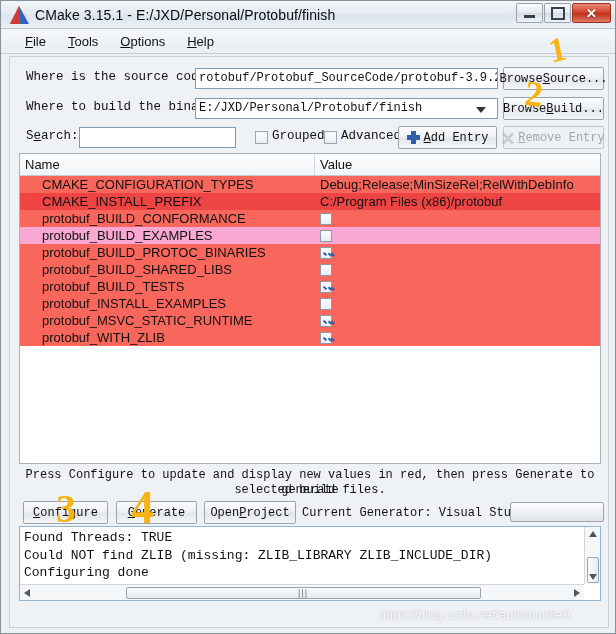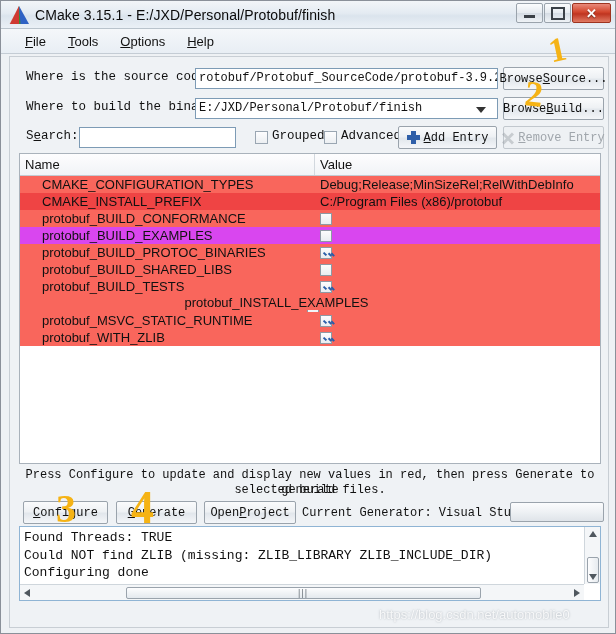--- a/index.html
+++ b/index.html
@@ -302,21 +302,21 @@
             <div class="trow" style="background: #ef4444;">
               <div class="td-name">CMAKE_INSTALL_PREFIX</div>
               <div class="td-value">C:/Program Files (x86)/protobuf</div>
             </div>
             <div class="trow" style="background: rgb(249, 102, 92);">
               <div class="td-name">protobuf_BUILD_CONFORMANCE</div>
               <div class="td-value">
                 <span class="tcb"></span>
               </div>
             </div>
-            <div class="trow" style="background: #d946ef;">
+            <div class="trow" style="background: #f9a8d4;">
               <div class="td-name">protobuf_BUILD_EXAMPLES</div>
               <div class="td-value">
                 <span class="tcb"></span>
               </div>
             </div>
             <div class="trow" style="background: rgb(249, 102, 92);">
               <div class="td-name">protobuf_BUILD_PROTOC_BINARIES</div>
               <div class="td-value">
                 <span class="tcb on"></span>
               </div>
@@ -326,21 +326,21 @@
               <div class="td-value">
                 <span class="tcb"></span>
               </div>
             </div>
             <div class="trow" style="background: rgb(249, 102, 92);">
               <div class="td-name">protobuf_BUILD_TESTS</div>
               <div class="td-value">
                 <span class="tcb on"></span>
               </div>
             </div>
-            <div class="trow" style="background: rgb(249, 102, 92); flex-direction: column;">
+            <div class="trow" style="background: rgb(249, 102, 92);">
               <div class="td-name">protobuf_INSTALL_EXAMPLES</div>
               <div class="td-value">
                 <span class="tcb"></span>
               </div>
             </div>
             <div class="trow" style="background: rgb(249, 102, 92);">
               <div class="td-name">protobuf_MSVC_STATIC_RUNTIME</div>
               <div class="td-value">
                 <span class="tcb on"></span>
               </div>

